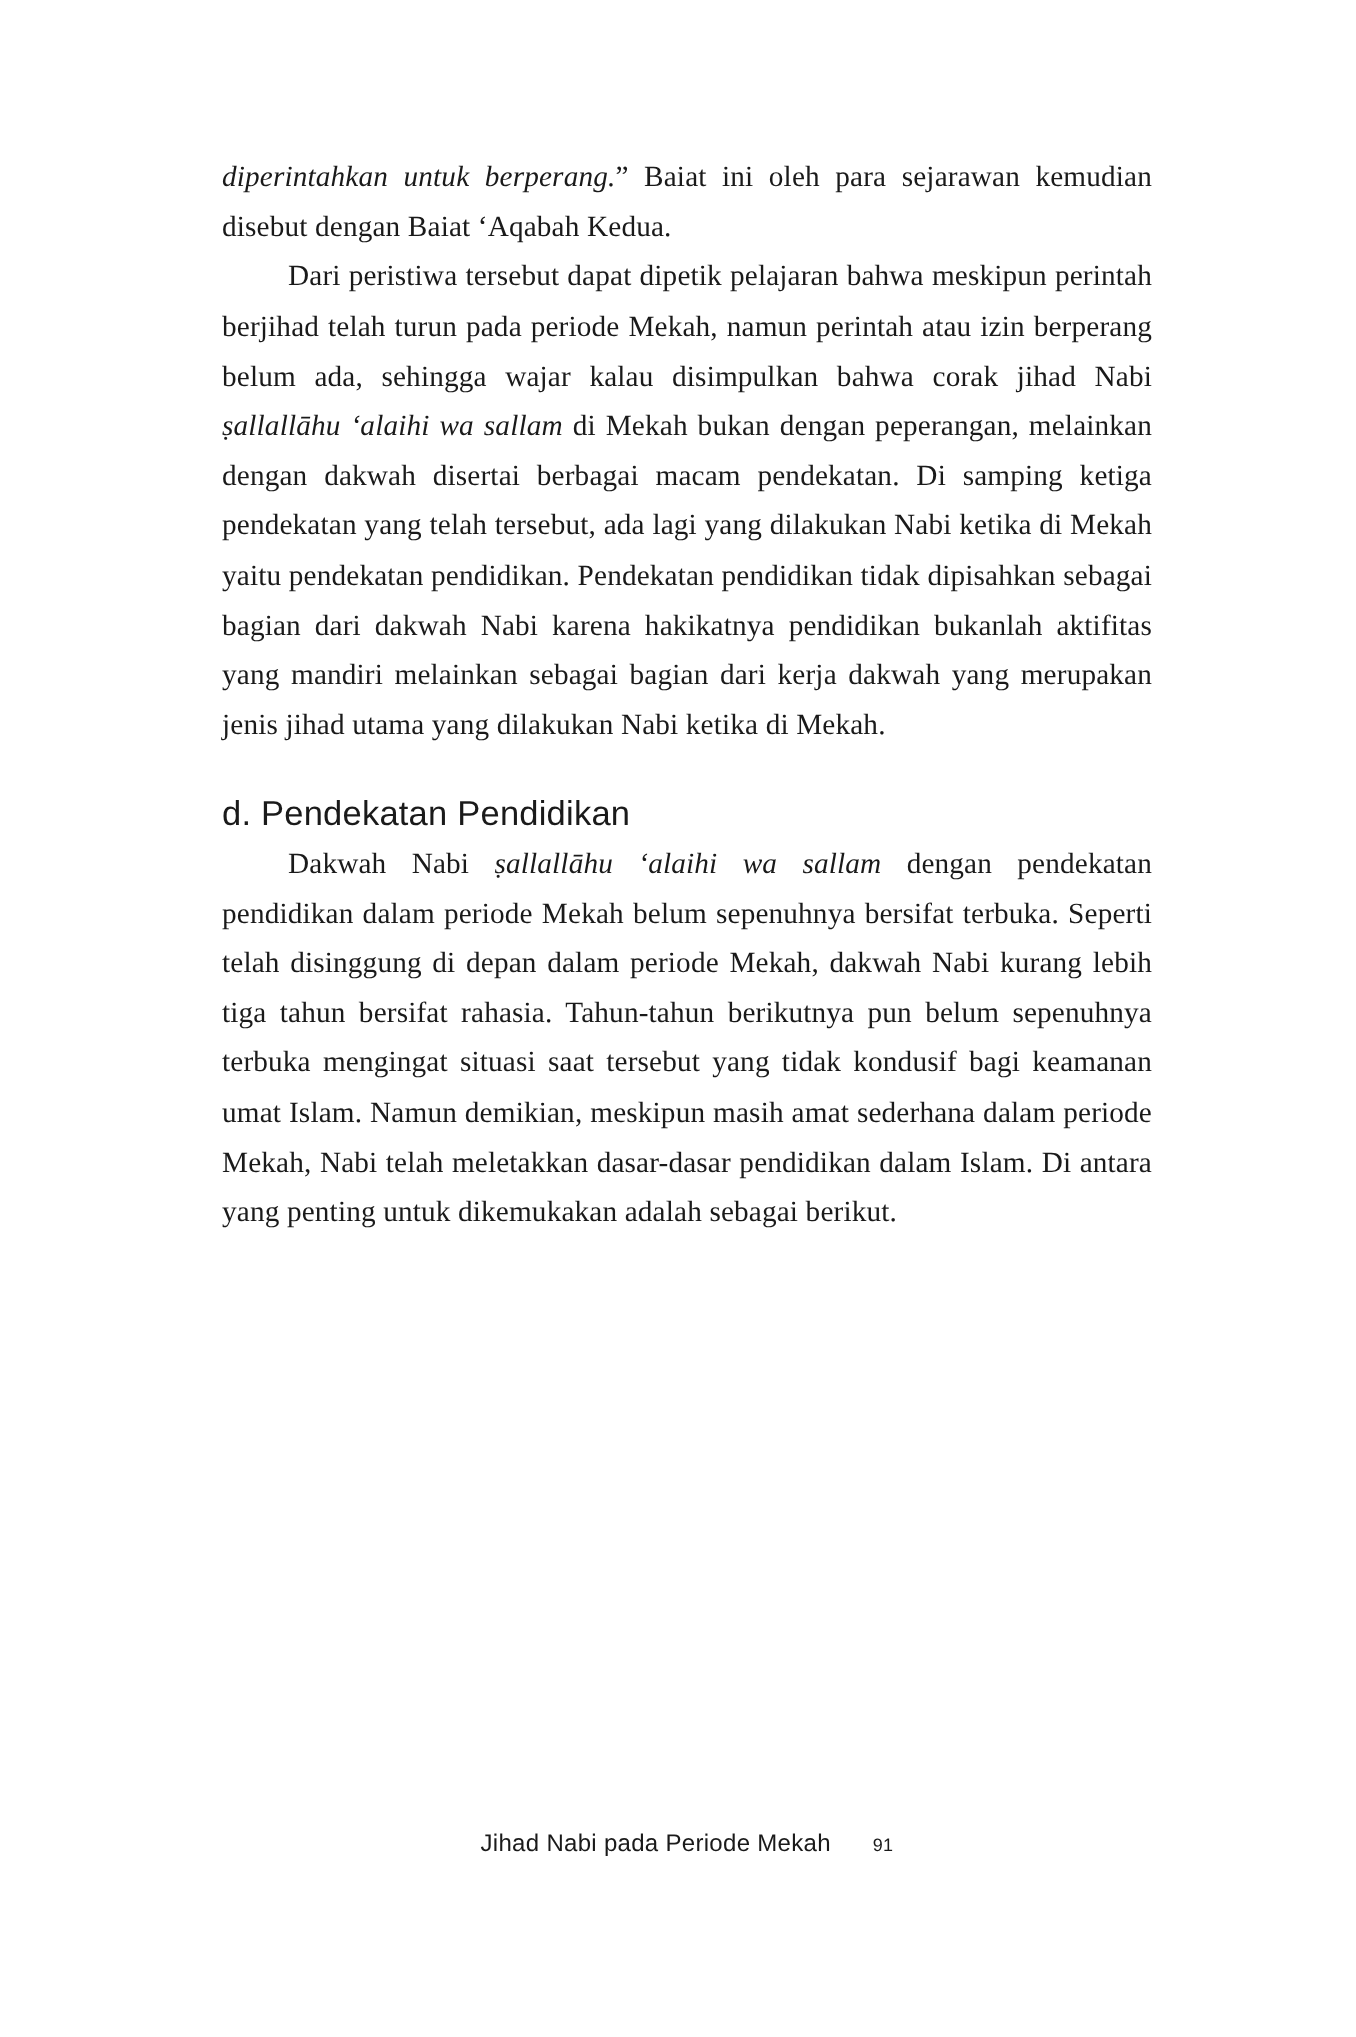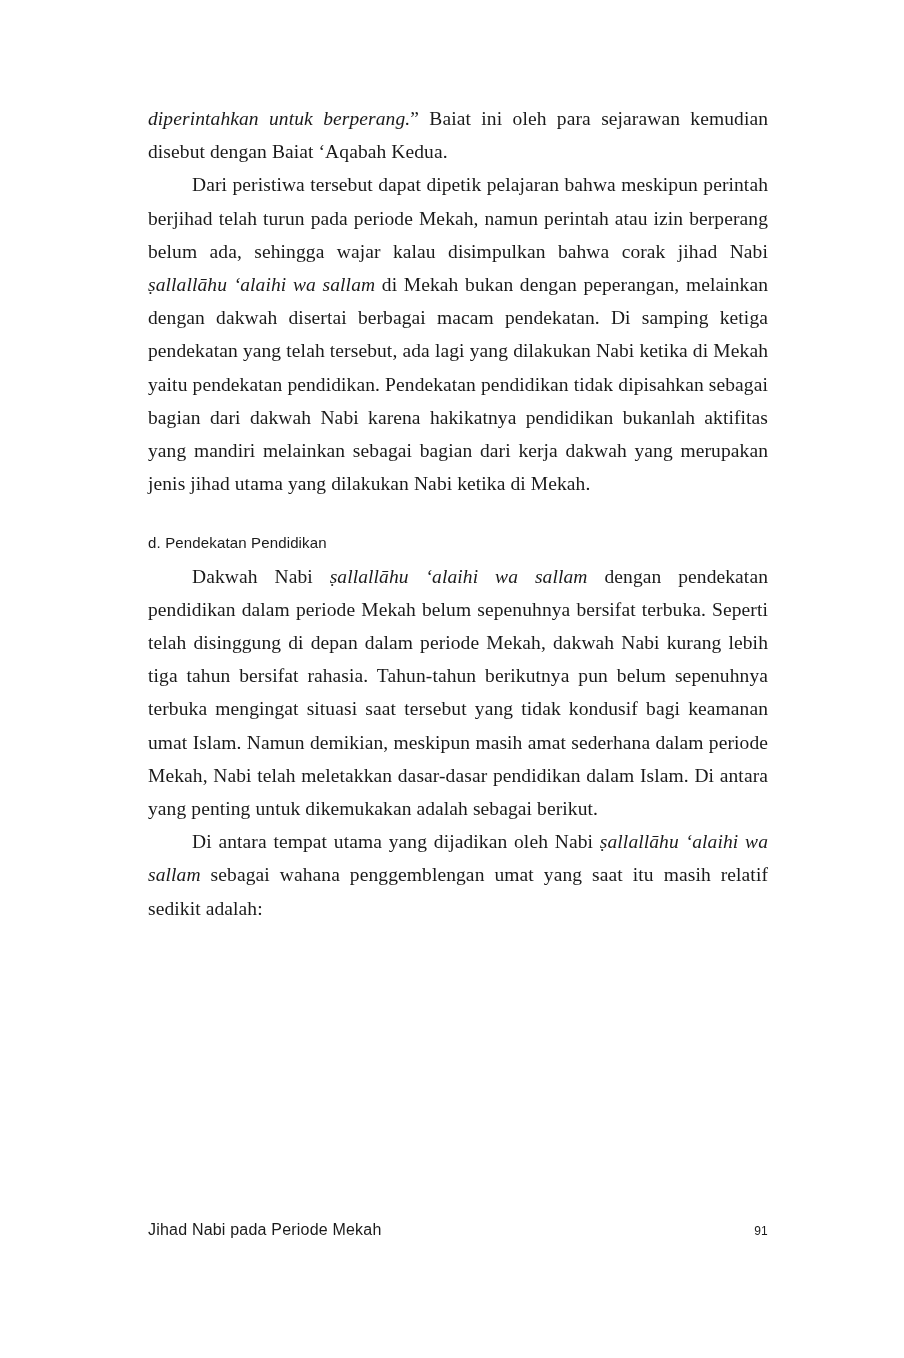--- a/index.html
+++ b/index.html
@@ -34,34 +34,34 @@
     text-justify: inter-word;
     letter-spacing: 0.1px;
   }
   p.indent {
     text-indent: 44px;
   }
   p.heading {
     text-indent: 0;
     margin-top: 26px;
     font-family: "Liberation Sans", sans-serif;
-    font-size: 15px;
+    font-size: 23px;
     letter-spacing: 0.15px;
     text-align: left;
   }
   .arabic-italic {
     font-style: italic;
   }
   .footer {
     position: absolute;
     left: 148px;
     top: 1221px;
     width: 620px;
     display: flex;
-    justify-content: space-between;
+    justify-content: center;
     align-items: baseline;
     font-family: "Liberation Sans", sans-serif;
     font-size: 16px;
     color: #1a1a1a;
     letter-spacing: 0.2px;
     gap: 28px;
   }
   .footer-page {
     font-size: 12px;
   }
@@ -75,21 +75,20 @@
 
     <p class="para"><span class="arabic-italic">diperintahkan untuk berperang.</span><span>” Baiat ini oleh para sejarawan kemudian disebut dengan Baiat ‘Aqabah Kedua.</span></p>
 
     <p class="para indent"><span>Dari peristiwa tersebut dapat dipetik pelajaran bahwa meskipun perintah berjihad telah turun pada periode Mekah, namun perintah atau izin berperang belum ada, sehingga wajar kalau disimpulkan bahwa corak jihad Nabi </span><span class="arabic-italic">ṣallallāhu ‘alaihi wa sallam</span><span> di Mekah bukan dengan peperangan, melainkan dengan dakwah disertai berbagai macam pendekatan. Di samping ketiga pendekatan yang telah tersebut, ada lagi yang dilakukan Nabi ketika di Mekah yaitu pendekatan pendidikan. Pendekatan pendidikan tidak dipisahkan sebagai bagian dari dakwah Nabi karena hakikatnya pendidikan bukanlah aktifitas yang mandiri melainkan sebagai bagian dari kerja dakwah yang merupakan jenis jihad utama yang dilakukan Nabi ketika di Mekah.</span></p>
 
     <p class="heading">d. Pendekatan Pendidikan</p>
 
     <p class="para indent"><span>Dakwah Nabi </span><span class="arabic-italic">ṣallallāhu ‘alaihi wa sallam</span><span> dengan pendekatan pendidikan dalam periode Mekah belum sepenuhnya bersifat terbuka. Seperti telah disinggung di depan dalam periode Mekah, dakwah Nabi kurang lebih tiga tahun bersifat rahasia. Tahun-tahun berikutnya pun belum sepenuhnya terbuka mengingat situasi saat tersebut yang tidak kondusif bagi keamanan umat Islam. Namun demikian, meskipun masih amat sederhana dalam periode Mekah, Nabi telah meletakkan dasar-dasar pendidikan dalam Islam. Di antara yang penting untuk dikemukakan adalah sebagai berikut.</span></p>
 
 
-    <p class="para indent"><span>Di antara tempat utama yang dijadikan oleh Nabi </span><span class="arabic-italic">ṣallallāhu ‘alaihi wa sallam</span><span> sebagai wahana penggemblengan umat yang saat itu masih relatif sedikit adalah:</span></p>
 
   </div>
 
   <div class="footer">
     <span class="footer-running-head">Jihad Nabi pada Periode Mekah</span>
     <span class="footer-page">91</span>
   </div>
 
 </div>
 

